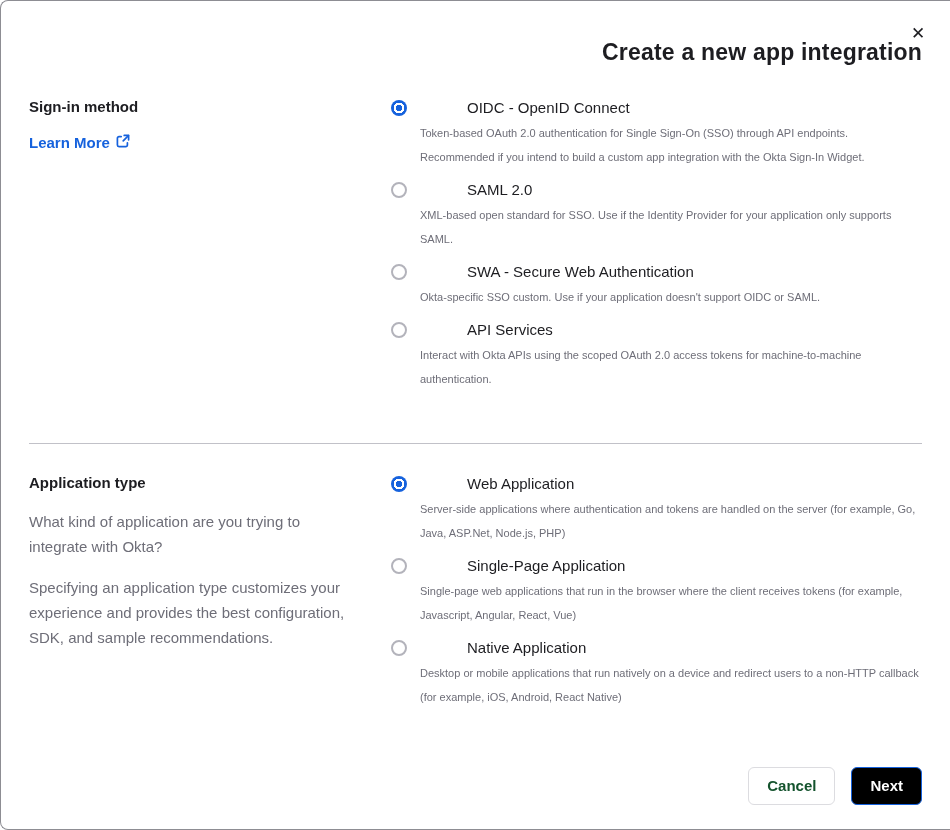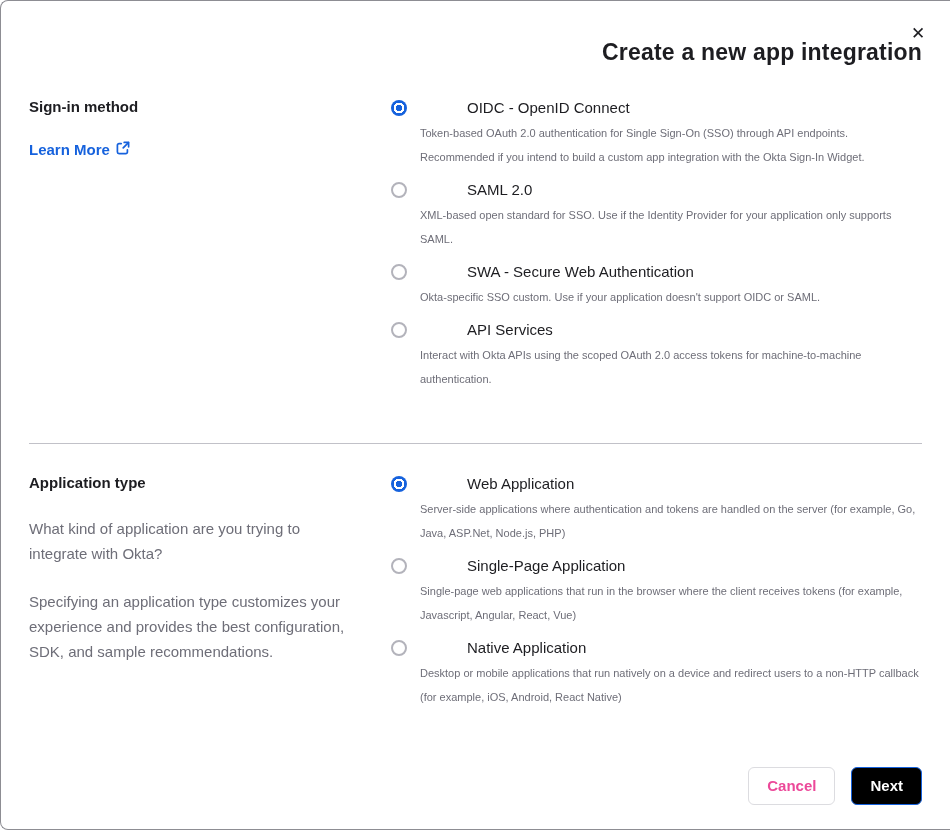--- a/index.html
+++ b/index.html
@@ -57,21 +57,21 @@
     align-items: flex-start;
     gap: 6px;
     font-size: 15px;
     font-weight: 700;
     color: #1662dd;
     text-decoration: none;
     cursor: pointer;
     width: fit-content;
   }
   .ext-icon { display: inline-block; width: 14px; height: 14px; }
-  .left-col { display: flex; flex-direction: column; gap: 7px; }
+  .left-col { display: flex; flex-direction: column; }
   .left-para {
     font-size: 15px;
     line-height: 25px;
     color: #6e6e78;
     margin-top: 16px;
   }
   .left-para + .left-para { }
   .options { display: flex; flex-direction: column; }
   .option {
     display: flex;
@@ -121,21 +121,21 @@
     font-family: "Liberation Sans", "DejaVu Sans", sans-serif;
     font-size: 15px;
     font-weight: 700;
     border-radius: 6px;
     padding: 9px 18px;
     cursor: pointer;
     line-height: 18px;
   }
   .btn-cancel {
     background: #ffffff;
-    color: #ec4899;
+    color: #14532d;
     border: 1px solid #dcdce0;
   }
   .btn-next {
     background: #000000;
     color: #ffffff;
     border: 1px solid #1662dd;
   }
 </style>
 </head>
 <body>

